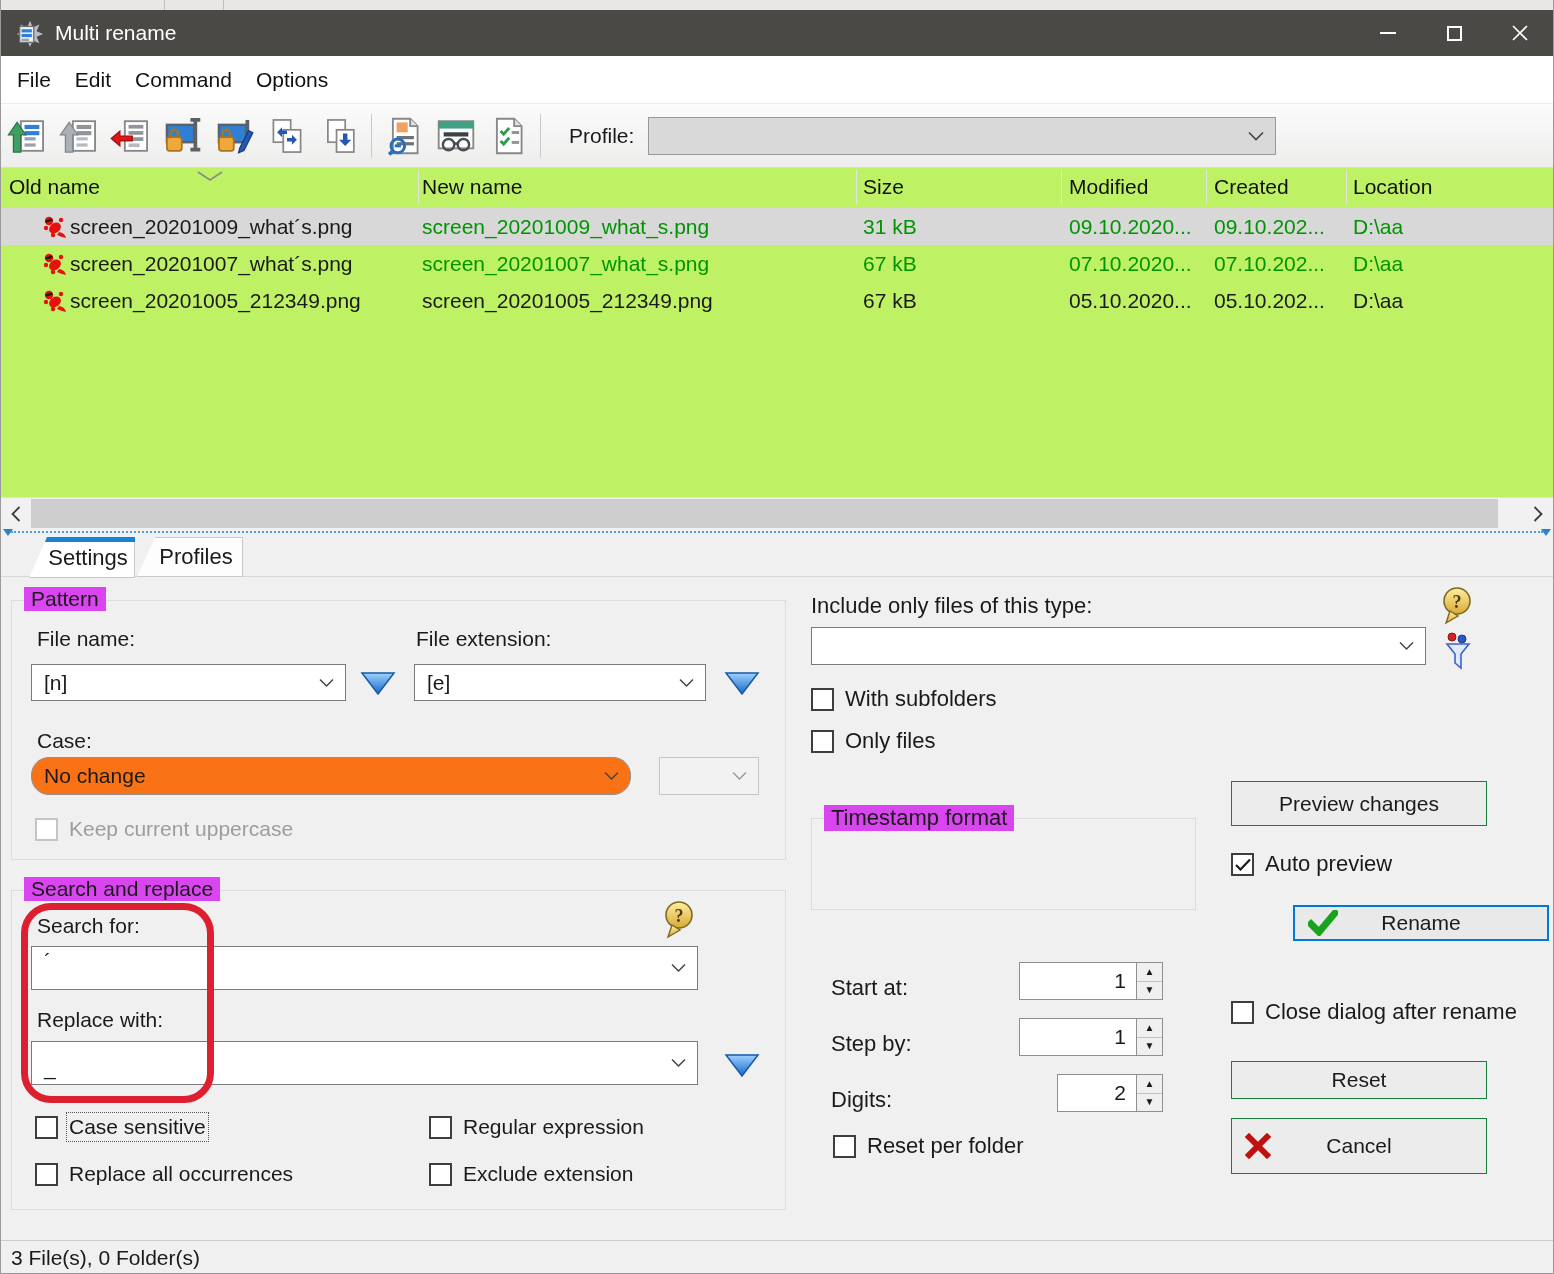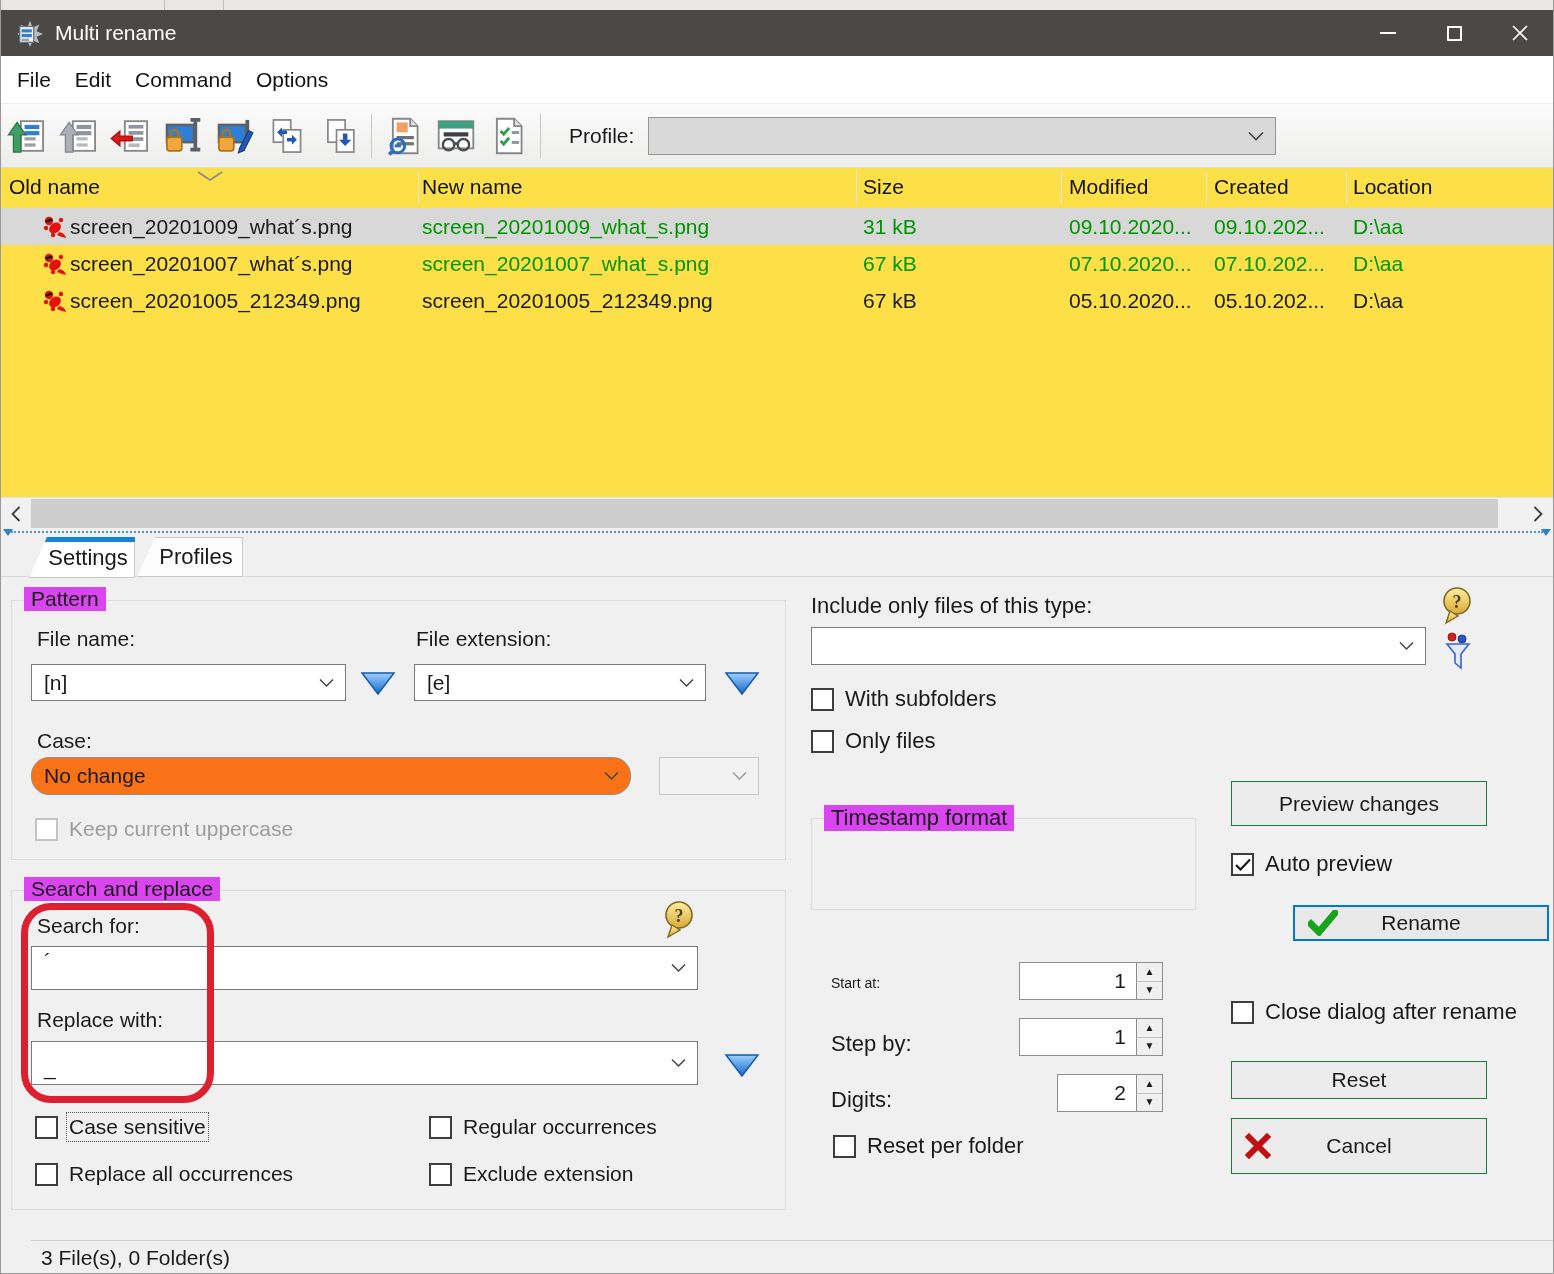--- a/index.html
+++ b/index.html
@@ -25,21 +25,21 @@
   .menubar { position:absolute; top:56px; left:0; right:0; height:48px; background:#ffffff; display:flex; align-items:center; padding-left:4px; border-bottom:1px solid #ececec; }
   .menu-item { font-size:21px; padding:0 12px; height:100%; display:flex; align-items:center; color:#111; }
   
   .toolbar { position:absolute; top:104px; left:0; right:0; height:64px; background:linear-gradient(#fbfbfb,#ededec); border-bottom:1px solid #dadada; display:flex; align-items:center; }
   .tool-btn { width:52px; height:54px; display:flex; align-items:center; justify-content:center; flex:none; }
   .tool-sep { width:1px; height:44px; background:#c9c9c9; margin:0 6px; flex:none; }
   .profile-label { font-size:21px; margin:0 14px 0 22px; }
   .profile-combo { position:relative; width:628px; height:38px; background:#d9d9d9; border:1px solid #979797; }
   .combo-chev { position:absolute; right:11px; top:50%; transform:translateY(-50%); }
   
-  .listarea { position:absolute; top:168px; left:0; right:0; height:420px; background:#fde047; font-size:21px; }
+  .listarea { position:absolute; top:168px; left:0; right:0; height:420px; background:#bef264; font-size:21px; }
   .lheader { position:absolute; top:0; left:0; right:0; height:38px; }
   .hcell { position:absolute; top:0; height:38px; display:flex; align-items:center; color:#111; }
   .hsep { position:absolute; top:2px; height:34px; width:1px; background:#e3e3e3; }
   .sort-chev { position:absolute; left:196px; top:3px; }
   .frow { position:absolute; left:0; right:0; height:37px; }
   .frow.selected { background:#d8d8d8; }
   .cell { position:absolute; top:0; height:100%; display:flex; align-items:center; white-space:nowrap; overflow:hidden; }
   .c-old  { left:40px;  width:372px; gap:3px; }
   .c-new  { left:421px; width:432px; }
   .c-size { left:862px; width:192px; }
@@ -87,21 +87,21 @@
   .btn .btn-icon { position:absolute; left:13px; top:50%; transform:translateY(-50%); }
   
   .spinner { position:absolute; display:flex; }
   .spin-field { flex:1; border:1px solid #8f8f8f; border-right:none; background:#fff; font-size:21px; display:flex; align-items:center; justify-content:flex-end; padding-right:10px; }
   .spin-btns { width:27px; display:flex; flex-direction:column; border:1px solid #8f8f8f; }
   .spin-b { flex:1; background:#f0f0f0; display:flex; align-items:center; justify-content:center; font-size:10px; color:#1a1a1a; line-height:1; }
   .spin-b.up { border-bottom:1px solid #c2c2c2; }
   
   .annotation { position:absolute; border:7px solid #dd2030; border-radius:30px; pointer-events:none; z-index:5; }
   
-  .statusbar { position:absolute; top:1240px; left:0; right:0; height:34px; background:#f0f0f0; border-top:1px solid #cccccc; display:flex; align-items:center; padding-left:10px; font-size:21px;margin-left:30px; }
+  .statusbar { position:absolute; top:1240px; left:0; right:0; height:34px; background:#f0f0f0; border-top:1px solid #cccccc; display:flex; align-items:center; padding-left:10px; font-size:21px; }
   .tri-btn { position:absolute; }
 </style>
 </head>
 <body>
 
 <svg width="0" height="0" style="position:absolute">
   <defs>
     <linearGradient id="blueTri" x1="0" y1="0" x2="0" y2="1">
       <stop offset="0" stop-color="#9fd1ff"></stop>
         <stop offset="1" stop-color="#1467c6"></stop>
@@ -438,21 +438,21 @@
     <svg class="tri-btn" style="left:722px; top:514px" width="38" height="28">
         <polygon points="3,4 35,4 19,25" fill="url(#blueTri)" stroke="#155aa8" stroke-width="1.5"></polygon>
       </svg>
 
     <div class="cb-row" style="left:34px; top:578px">
       <span class="cb-box"></span>
       <span class="focus-dotted">Case sensitive</span>
     </div>
     <div class="cb-row" style="left:428px; top:578px">
       <span class="cb-box"></span>
-      <span>Regular occurrences</span>
+      <span>Regular expression</span>
     </div>
     <div class="cb-row" style="left:34px; top:625px">
       <span class="cb-box"></span>
       <span>Replace all occurrences</span>
     </div>
     <div class="cb-row" style="left:428px; top:625px">
       <span class="cb-box"></span>
       <span>Exclude extension</span>
     </div>
 
@@ -479,21 +479,21 @@
     </div>
     <div class="cb-row" style="left:810px; top:191px">
       <span class="cb-box"></span>
       <span style="font-size:22px">Only files</span>
     </div>
 
     <div class="groupbox" style="left:810px; top:281px; width:385px; height:92px">
       <div class="grouplabel" style="font-size:22px">Timestamp format</div>
     </div>
 
-    <div class="lbl" style="left:830px; top:438px; font-size:14px">Start at:</div>
+    <div class="lbl" style="left:830px; top:438px; font-size:22px">Start at:</div>
     <div class="spinner" style="left:1018px; top:425px; width:144px; height:38px">
       <div class="spin-field">1</div>
       <div class="spin-btns">
         <div class="spin-b up">▲</div>
         <div class="spin-b">▼</div>
       </div>
     </div>
     <div class="lbl" style="left:830px; top:494px; font-size:22px">Step by:</div>
     <div class="spinner" style="left:1018px; top:481px; width:144px; height:38px">
       <div class="spin-field">1</div>

